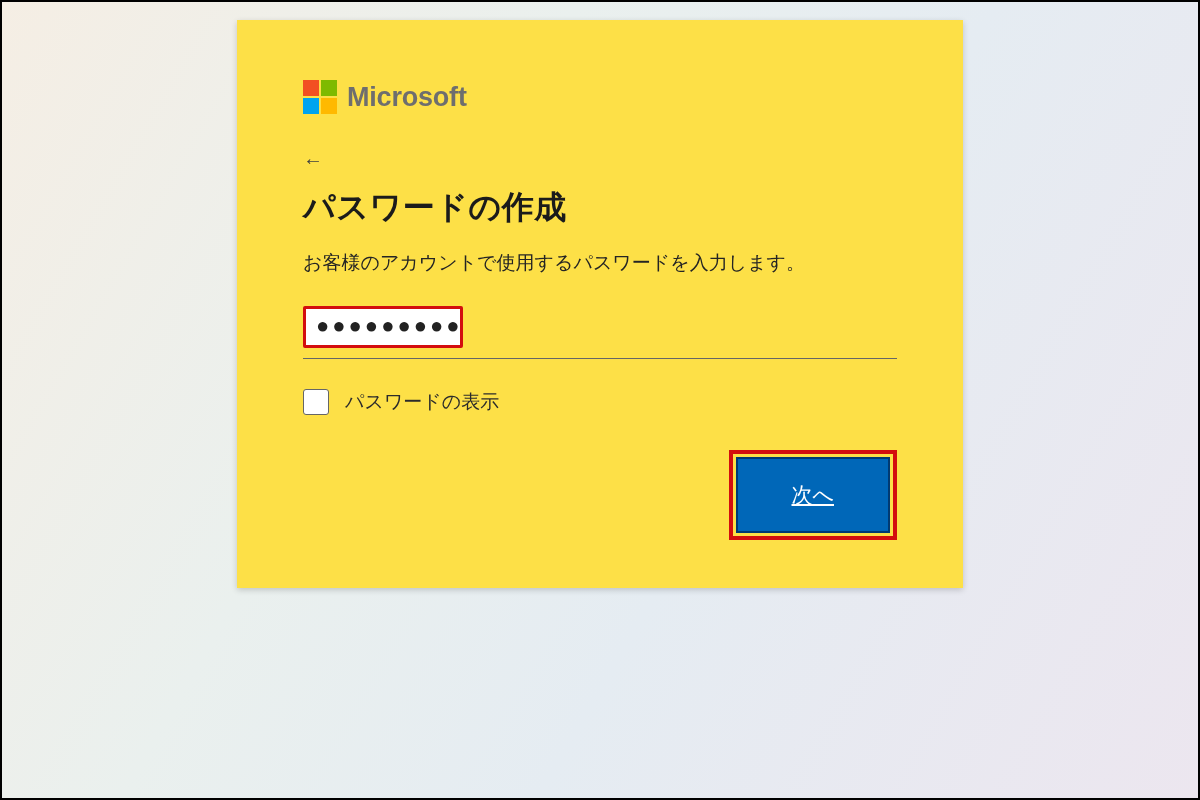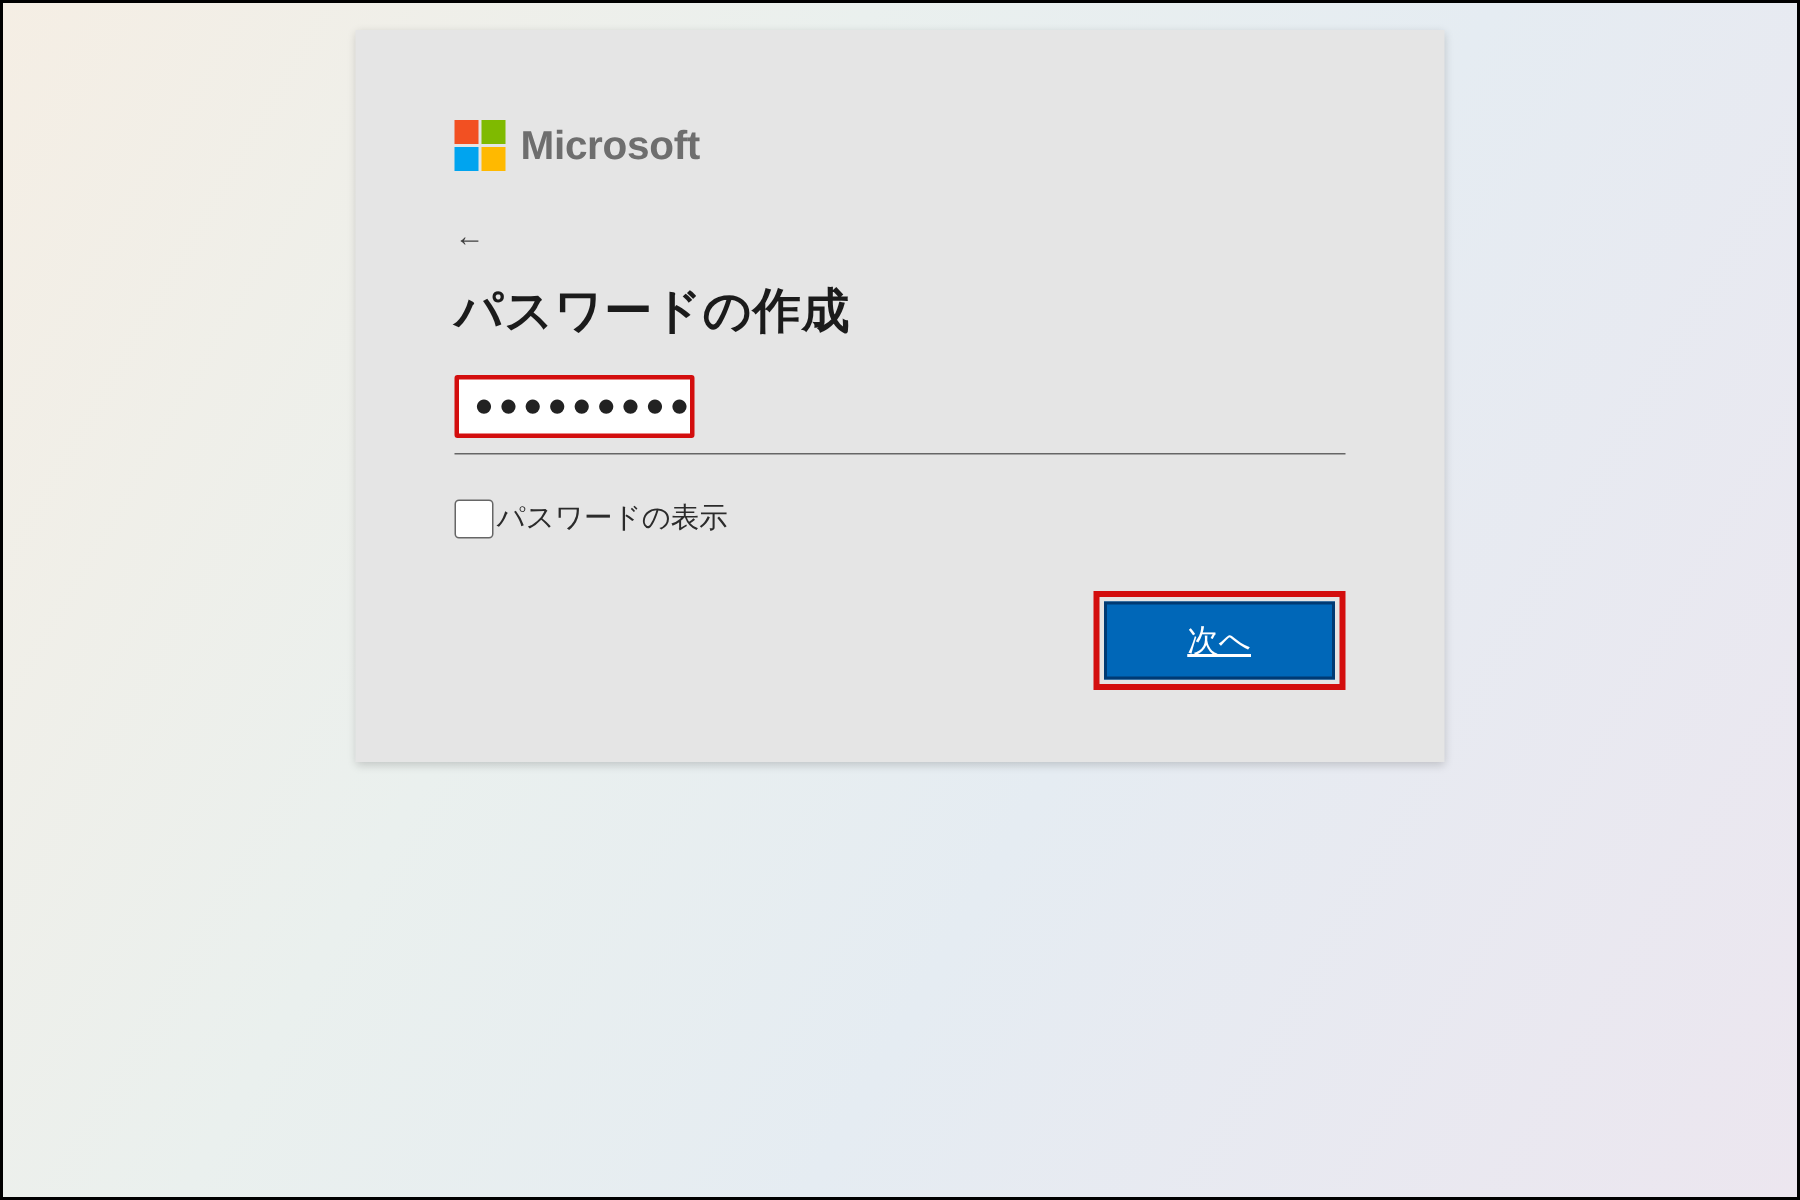--- a/index.html
+++ b/index.html
@@ -6,21 +6,21 @@
   body {
     width: 1200px; height: 800px;
     font-family: "Segoe UI", "Yu Gothic UI", "Meiryo", sans-serif;
     background: linear-gradient(120deg, #f5eee4 0%, #eaf0ee 35%, #e5ecf2 60%, #ece6ef 100%);
     border: 2px solid #000;
     display: flex; align-items: flex-start; justify-content: center;
     padding-top: 18px;
   }
   .card {
     width: 726px;
-    background: #e5e5e5;
+    background: #fde047;
     box-shadow: 0 2px 6px rgba(0,0,0,.18);
     padding: 60px 66px 48px 66px;
     position: relative;
   }
   .brand { display: flex; align-items: center; gap: 10px; margin-bottom: 34px; }
   .ms-logo { width: 34px; height: 34px; display: grid; grid-template-columns: 1fr 1fr; grid-template-rows: 1fr 1fr; gap: 2px; }
   .ms-logo span:nth-child(1){background:#f25022;}
   .ms-logo span:nth-child(2){background:#7fba00;}
   .ms-logo span:nth-child(3){background:#00a4ef;}
   .ms-logo span:nth-child(4){background:#ffb900;}
@@ -29,31 +29,31 @@
   .back-arrow { font-size: 20px; color: #404040; cursor: pointer; line-height: 1; }
   .title { font-size: 32px; font-weight: 700; color: #1b1b1b; margin-bottom: 20px; letter-spacing: 0.5px; }
   .desc { font-size: 19px; color: #242424; margin-bottom: 30px; }
   .pw-row { border-bottom: 1.5px solid #666; padding-bottom: 10px; margin-bottom: 28px; }
   .pw-input {
     border: 3px solid #d30e0e; border-radius: 2px;
     font-size: 22px; letter-spacing: 3px; color:#222;
     padding: 4px 10px 0 10px; width: 160px; height: 42px;
     background:#fff; display:inline-block;
   }
-  .opt { display: flex; align-items: flex-start; gap: 2px; margin-bottom: 22px; }
+  .opt { display: flex; align-items: flex-start; gap: 16px; margin-bottom: 22px; }
   .chk { width: 26px; height: 26px; border: 1.5px solid #666; border-radius: 3px; flex: 0 0 26px; background:#fff; cursor:pointer; margin-top:2px; }
   .opt-label { font-size: 19px; color: #2b2b2b; line-height: 1.55; }
   .agree { font-size: 15.5px; color: #323232; line-height: 1.55; margin-top: 14px; }
   .agree b { font-weight: 700; }
   .agree a { color: #0067b8; text-decoration: none; cursor:pointer; }
   .actions { display: flex; justify-content: flex-end; margin-top: 34px; }
   .next-wrap { border: 4px solid #d30e0e; padding: 3px; }
   .next-btn {
     background: #0067b8; color: #fff; border: 2px solid #003a73;
-    font-size: 21px; padding: 10px 54px; cursor: pointer; text-decoration: underline; font-family: Liberation Serif, serif;
+    font-size: 21px; padding: 22px 54px; cursor: pointer; text-decoration: underline; font-family: Liberation Serif, serif;
   }
 </style>
 </head>
 <body>
 
 <div class="card">
 
   <div class="brand">
     <div class="ms-logo">
       <span></span>
@@ -63,20 +63,21 @@
     </div>
     <div class="brand-text">Microsoft</div>
   </div>
 
   <div class="identity">
     <span class="back-arrow">←</span>
   </div>
 
   <div class="title">パスワードの作成</div>
 
+  <div class="desc">お客様のアカウントで使用するパスワードを入力します。</div>
 
   <div class="pw-row">
     <div class="pw-input">●●●●●●●●●</div>
   </div>
 
   <div class="opt">
     <div class="chk"></div>
     <div class="opt-label">パスワードの表示</div>
   </div>
 

